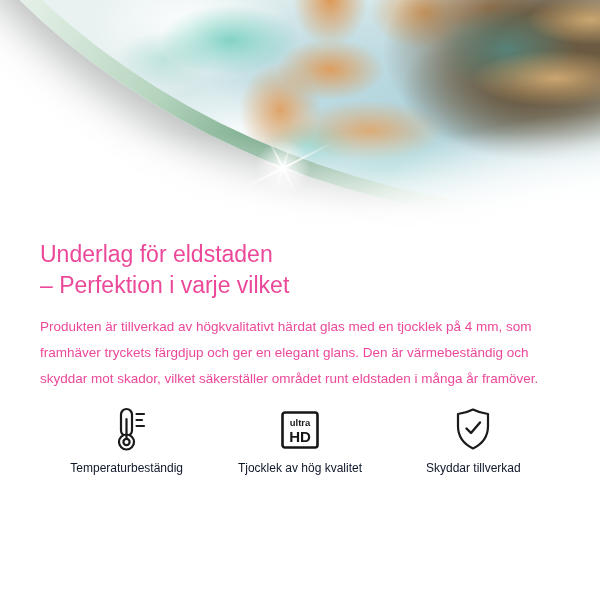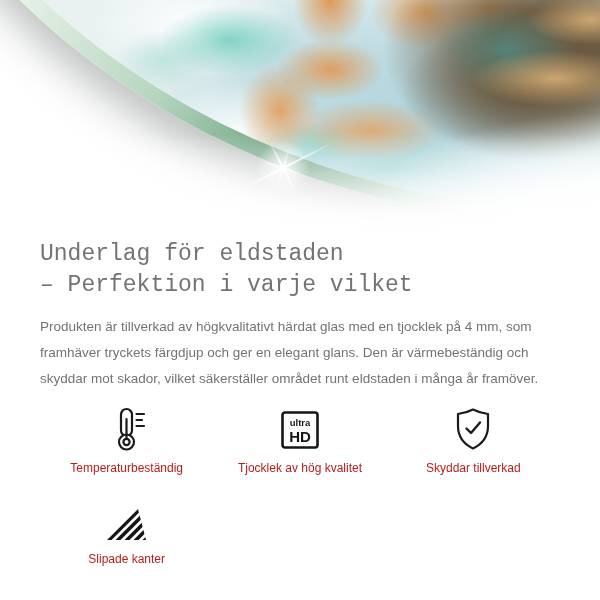--- a/index.html
+++ b/index.html
@@ -47,29 +47,29 @@
       background:linear-gradient(to right, rgba(255,255,255,0), #fff 45%, #fff 55%, rgba(255,255,255,0));}
   .r2{left:-1.2px;top:-30px;width:2.4px;height:60px;
       background:linear-gradient(to bottom, rgba(255,255,255,0), #fff 45%, #fff 55%, rgba(255,255,255,0));}
   .r3{left:-22px;top:-0.9px;width:44px;height:1.8px;transform:rotate(45deg);
       background:linear-gradient(to right, rgba(255,255,255,0), rgba(255,255,255,.9) 50%, rgba(255,255,255,0));}
   .r4{left:-22px;top:-0.9px;width:44px;height:1.8px;transform:rotate(-45deg);
       background:linear-gradient(to right, rgba(255,255,255,0), rgba(255,255,255,.9) 50%, rgba(255,255,255,0));}
 
   
   .content{position:absolute;left:0;top:230px;width:600px;padding:0 40px;box-sizing:border-box;}
-  h1{margin:0;padding-top:9px;font-family:Liberation Mono, monospace;
-     font-weight:400;font-size:23px;line-height:31px;color:#737373;}
-  .desc{margin:13px 0 0;font-size:13.5px;line-height:26px;color:#737373;max-width:522px;}
+  h1{margin:0;padding-top:9px;font-family:Liberation Sans, sans-serif;
+     font-weight:400;font-size:23px;line-height:31px;color:#ec4899;}
+  .desc{margin:13px 0 0;font-size:13.5px;line-height:26px;color:#ec4899;max-width:522px;}
 
   
   .features{display:grid;grid-template-columns:1fr 1fr 1fr;row-gap:22px;margin-top:14px;padding:0 0;}
   .feature{display:flex;flex-direction:column;align-items:center;}
   .ficon{height:46px;display:flex;align-items:flex-end;justify-content:center;}
-  .flabel{margin-top:9px;font-size:12px;line-height:14px;color:#b91c1c;text-align:center;}
+  .flabel{margin-top:9px;font-size:12px;line-height:14px;color:#0f172a;text-align:center;}
   svg{display:block;}
   svg text{font-family:"Liberation Sans",sans-serif;fill:#161616;}
 </style>
 </head>
 <body>
 
 <div class="page">
 
   <section class="hero">
     <div class="glass-edge"></div>
@@ -124,32 +124,17 @@
         <div class="ficon">
           <svg width="44" height="46" viewBox="0 0 44 46">
             <path d="M22 3.5 C26.5 5.8 31.5 7.3 37 8 V20 C37 30.5 30.8 38.2 22 42.5 C13.2 38.2 7 30.5 7 20 V8 C12.5 7.3 17.5 5.8 22 3.5 Z" fill="none" stroke="#1a1a1a" stroke-width="2.2" stroke-linejoin="round"></path>
             <path d="M15.5 22.5 L20 27 L29 16.5" fill="none" stroke="#1a1a1a" stroke-width="2.4" stroke-linecap="round" stroke-linejoin="round"></path>
           </svg>
         </div>
         <div class="flabel">Skyddar tillverkad</div>
       </div>
 
 
-      <div class="feature">
-        <div class="ficon">
-          <svg width="44" height="38" viewBox="0 0 44 38">
-            <defs>
-                <clipPath id="triclip">
-                  <path d="M2 35 L33 4 L41 35 Z"></path>
-                </clipPath>
-              </defs>
-            <g clip-path="url(#triclip)" stroke="#161616" stroke-width="3.6">
-              <path d="M-20 50 L40 -10 M-11 50 L49 -10 M-2 50 L58 -10 M7 50 L67 -10 M16 50 L76 -10 M25 50 L85 -10 M34 50 L94 -10"></path>
-            </g>
-          </svg>
-        </div>
-        <div class="flabel">Slipade kanter</div>
-      </div>
 
 
     </div>
   </section>
 </div>
 
 </body></html>

